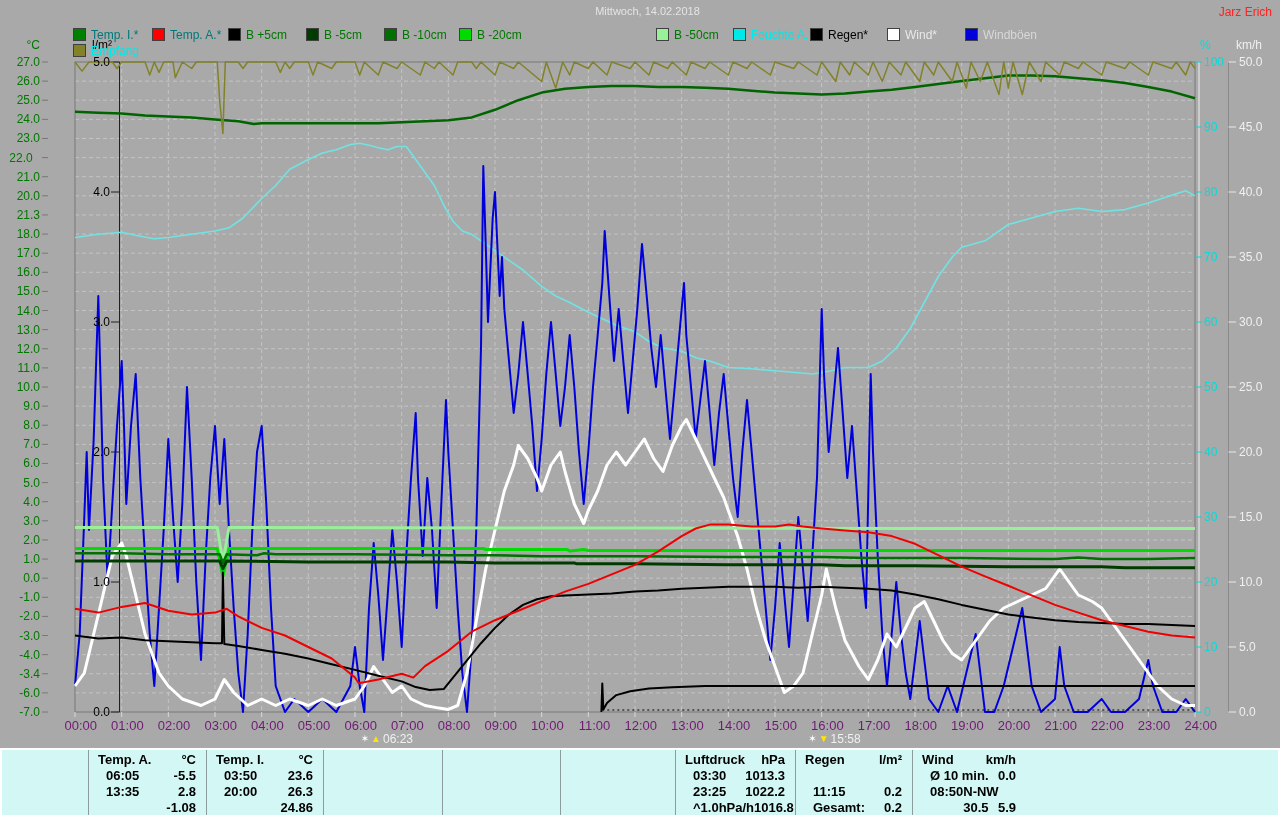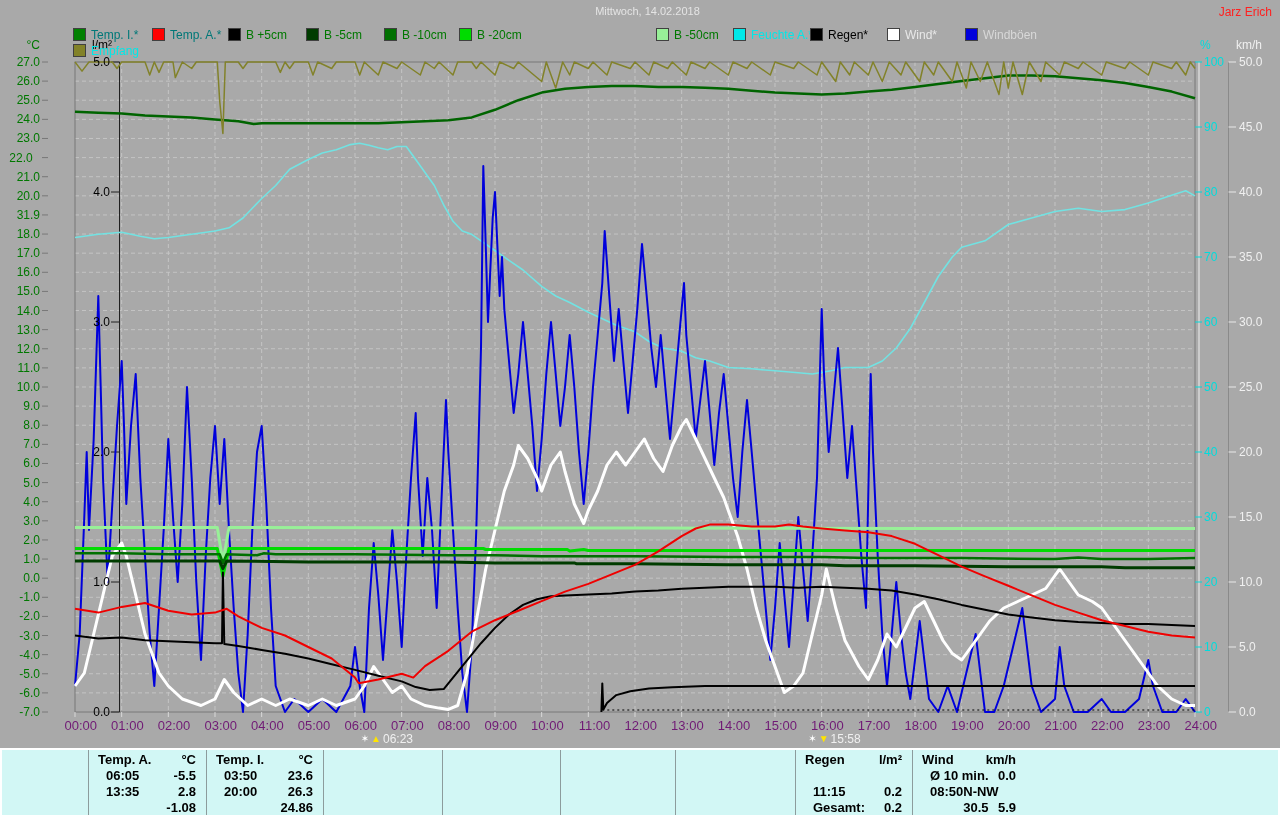--- a/index.html
+++ b/index.html
@@ -247,21 +247,21 @@
     </svg>
 <div id="ylabels">
       <div class="abs axis-label" style="left: 2px; top: 55px; width: 38px; text-align: right; color: rgb(0, 120, 0);">27.0</div>
       <div class="abs axis-label" style="left: 2px; top: 74.1176px; width: 38px; text-align: right; color: rgb(0, 120, 0);">26.0</div>
       <div class="abs axis-label" style="left: 2px; top: 93.2353px; width: 38px; text-align: right; color: rgb(0, 120, 0);">25.0</div>
       <div class="abs axis-label" style="left: 2px; top: 112.353px; width: 38px; text-align: right; color: rgb(0, 120, 0);">24.0</div>
       <div class="abs axis-label" style="left: 2px; top: 131.471px; width: 38px; text-align: right; color: rgb(0, 120, 0);">23.0</div>
       <div class="abs axis-label" style="left: 2px; top: 150.588px; width: 38px; text-align: center; color: rgb(0, 120, 0);">22.0</div>
       <div class="abs axis-label" style="left: 2px; top: 169.706px; width: 38px; text-align: right; color: rgb(0, 120, 0);">21.0</div>
       <div class="abs axis-label" style="left: 2px; top: 188.824px; width: 38px; text-align: right; color: rgb(0, 120, 0);">20.0</div>
-      <div class="abs axis-label" style="left: 2px; top: 207.941px; width: 38px; text-align: right; color: rgb(0, 120, 0);">31.9</div>
+      <div class="abs axis-label" style="left: 2px; top: 207.941px; width: 38px; text-align: right; color: rgb(0, 120, 0);">21.3</div>
       <div class="abs axis-label" style="left: 2px; top: 227.059px; width: 38px; text-align: right; color: rgb(0, 120, 0);">18.0</div>
       <div class="abs axis-label" style="left: 2px; top: 246.176px; width: 38px; text-align: right; color: rgb(0, 120, 0);">17.0</div>
       <div class="abs axis-label" style="left: 2px; top: 265.294px; width: 38px; text-align: right; color: rgb(0, 120, 0);">16.0</div>
       <div class="abs axis-label" style="left: 2px; top: 284.412px; width: 38px; text-align: right; color: rgb(0, 120, 0);">15.0</div>
       <div class="abs axis-label" style="left: 2px; top: 303.529px; width: 38px; text-align: right; color: rgb(0, 120, 0);">14.0</div>
       <div class="abs axis-label" style="left: 2px; top: 322.647px; width: 38px; text-align: right; color: rgb(0, 120, 0);">13.0</div>
       <div class="abs axis-label" style="left: 2px; top: 341.765px; width: 38px; text-align: right; color: rgb(0, 120, 0);">12.0</div>
       <div class="abs axis-label" style="left: 2px; top: 360.882px; width: 38px; text-align: right; color: rgb(0, 120, 0);">11.0</div>
       <div class="abs axis-label" style="left: 2px; top: 380px; width: 38px; text-align: right; color: rgb(0, 120, 0);">10.0</div>
       <div class="abs axis-label" style="left: 2px; top: 399.118px; width: 38px; text-align: right; color: rgb(0, 120, 0);">9.0</div>
@@ -271,21 +271,21 @@
       <div class="abs axis-label" style="left: 2px; top: 475.588px; width: 38px; text-align: right; color: rgb(0, 120, 0);">5.0</div>
       <div class="abs axis-label" style="left: 2px; top: 494.706px; width: 38px; text-align: right; color: rgb(0, 120, 0);">4.0</div>
       <div class="abs axis-label" style="left: 2px; top: 513.824px; width: 38px; text-align: right; color: rgb(0, 120, 0);">3.0</div>
       <div class="abs axis-label" style="left: 2px; top: 532.941px; width: 38px; text-align: right; color: rgb(0, 120, 0);">2.0</div>
       <div class="abs axis-label" style="left: 2px; top: 552.059px; width: 38px; text-align: right; color: rgb(0, 120, 0);">1.0</div>
       <div class="abs axis-label" style="left: 2px; top: 571.176px; width: 38px; text-align: right; color: rgb(0, 120, 0);">0.0</div>
       <div class="abs axis-label" style="left: 2px; top: 590.294px; width: 38px; text-align: right; color: rgb(0, 120, 0);">-1.0</div>
       <div class="abs axis-label" style="left: 2px; top: 609.412px; width: 38px; text-align: right; color: rgb(0, 120, 0);">-2.0</div>
       <div class="abs axis-label" style="left: 2px; top: 628.529px; width: 38px; text-align: right; color: rgb(0, 120, 0);">-3.0</div>
       <div class="abs axis-label" style="left: 2px; top: 647.647px; width: 38px; text-align: right; color: rgb(0, 120, 0);">-4.0</div>
-      <div class="abs axis-label" style="left: 2px; top: 666.765px; width: 38px; text-align: right; color: rgb(0, 120, 0);">-5.0</div>
+      <div class="abs axis-label" style="left: 2px; top: 666.765px; width: 38px; text-align: right; color: rgb(0, 120, 0);">-3.4</div>
       <div class="abs axis-label" style="left: 2px; top: 685.882px; width: 38px; text-align: right; color: rgb(0, 120, 0);">-6.0</div>
       <div class="abs axis-label" style="left: 2px; top: 705px; width: 38px; text-align: right; color: rgb(0, 120, 0);">-7.0</div>
       <div class="abs axis-label" style="left: 80px; top: 55px; width: 30px; text-align: right; color: rgb(0, 0, 0);">5.0</div>
       <div class="abs axis-label" style="left: 80px; top: 185px; width: 30px; text-align: right; color: rgb(0, 0, 0);">4.0</div>
       <div class="abs axis-label" style="left: 80px; top: 315px; width: 30px; text-align: right; color: rgb(0, 0, 0);">3.0</div>
       <div class="abs axis-label" style="left: 80px; top: 445px; width: 30px; text-align: right; color: rgb(0, 0, 0);">2.0</div>
       <div class="abs axis-label" style="left: 80px; top: 575px; width: 30px; text-align: right; color: rgb(0, 0, 0);">1.0</div>
       <div class="abs axis-label" style="left: 80px; top: 705px; width: 30px; text-align: right; color: rgb(0, 0, 0);">0.0</div>
       <div class="abs axis-label" style="left: 1204px; top: 55px; width: 26px; text-align: left; color: rgb(0, 220, 220);">100</div>
       <div class="abs axis-label" style="left: 1204px; top: 120px; width: 26px; text-align: left; color: rgb(0, 220, 220);">90</div>
@@ -443,20 +443,38 @@
           </div>
           <div class="sec-row">
             <span style="padding-left: 8px;"></span>
             <span></span>
           </div>
           <div class="sec-row">
             <span style="padding-left: 8px;"></span>
             <span></span>
           </div>
         </div>
+        <div class="abs tbl-section" style="left: 683px; top: 2px; width: 100px;">
+          <div class="sec-row">
+            <span>Luftdruck</span>
+            <span>hPa</span>
+          </div>
+          <div class="sec-row">
+            <span style="padding-left: 8px;">03:30</span>
+            <span>1013.3</span>
+          </div>
+          <div class="sec-row">
+            <span style="padding-left: 8px;">23:25</span>
+            <span>1022.2</span>
+          </div>
+          <div class="sec-row">
+            <span style="padding-left: 8px;">^1.0hPa/h</span>
+            <span>1016.8</span>
+          </div>
+        </div>
         <div class="abs tbl-section" style="left: 803px; top: 2px; width: 97px;">
           <div class="sec-row">
             <span>Regen</span>
             <span>l/m²</span>
           </div>
           <div class="sec-row">
             <span style="padding-left: 8px;"></span>
             <span></span>
           </div>
           <div class="sec-row">

